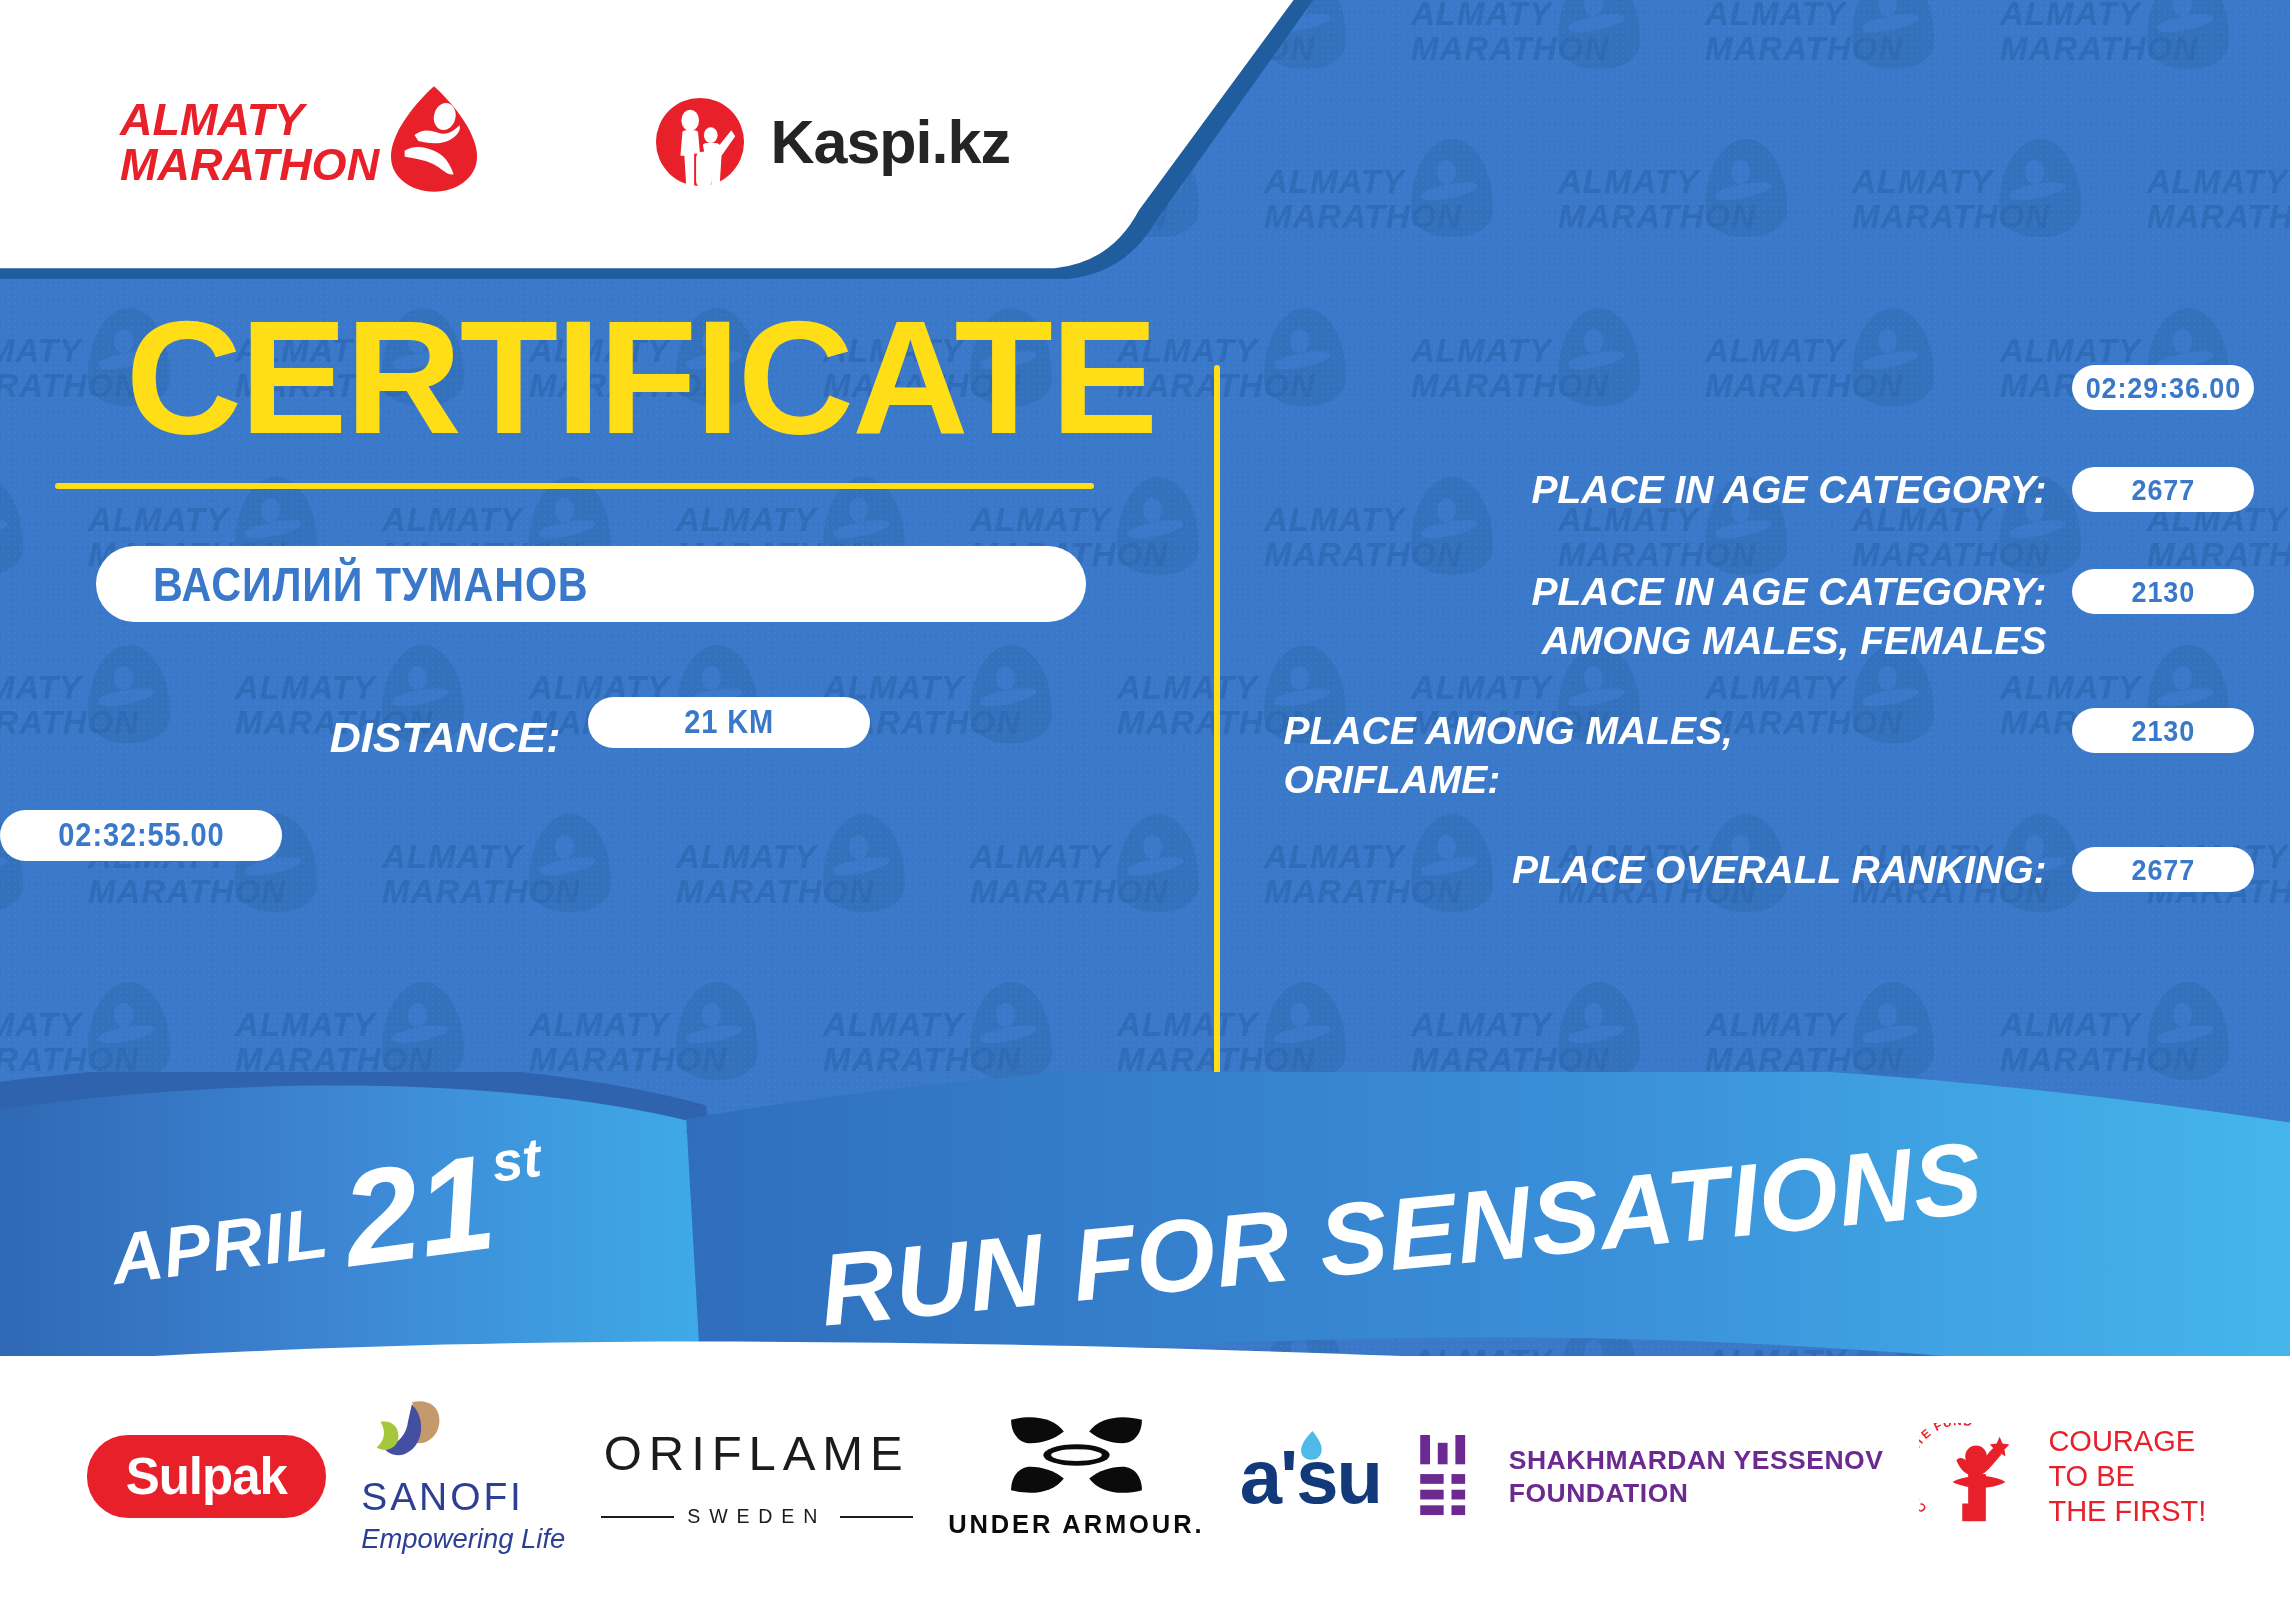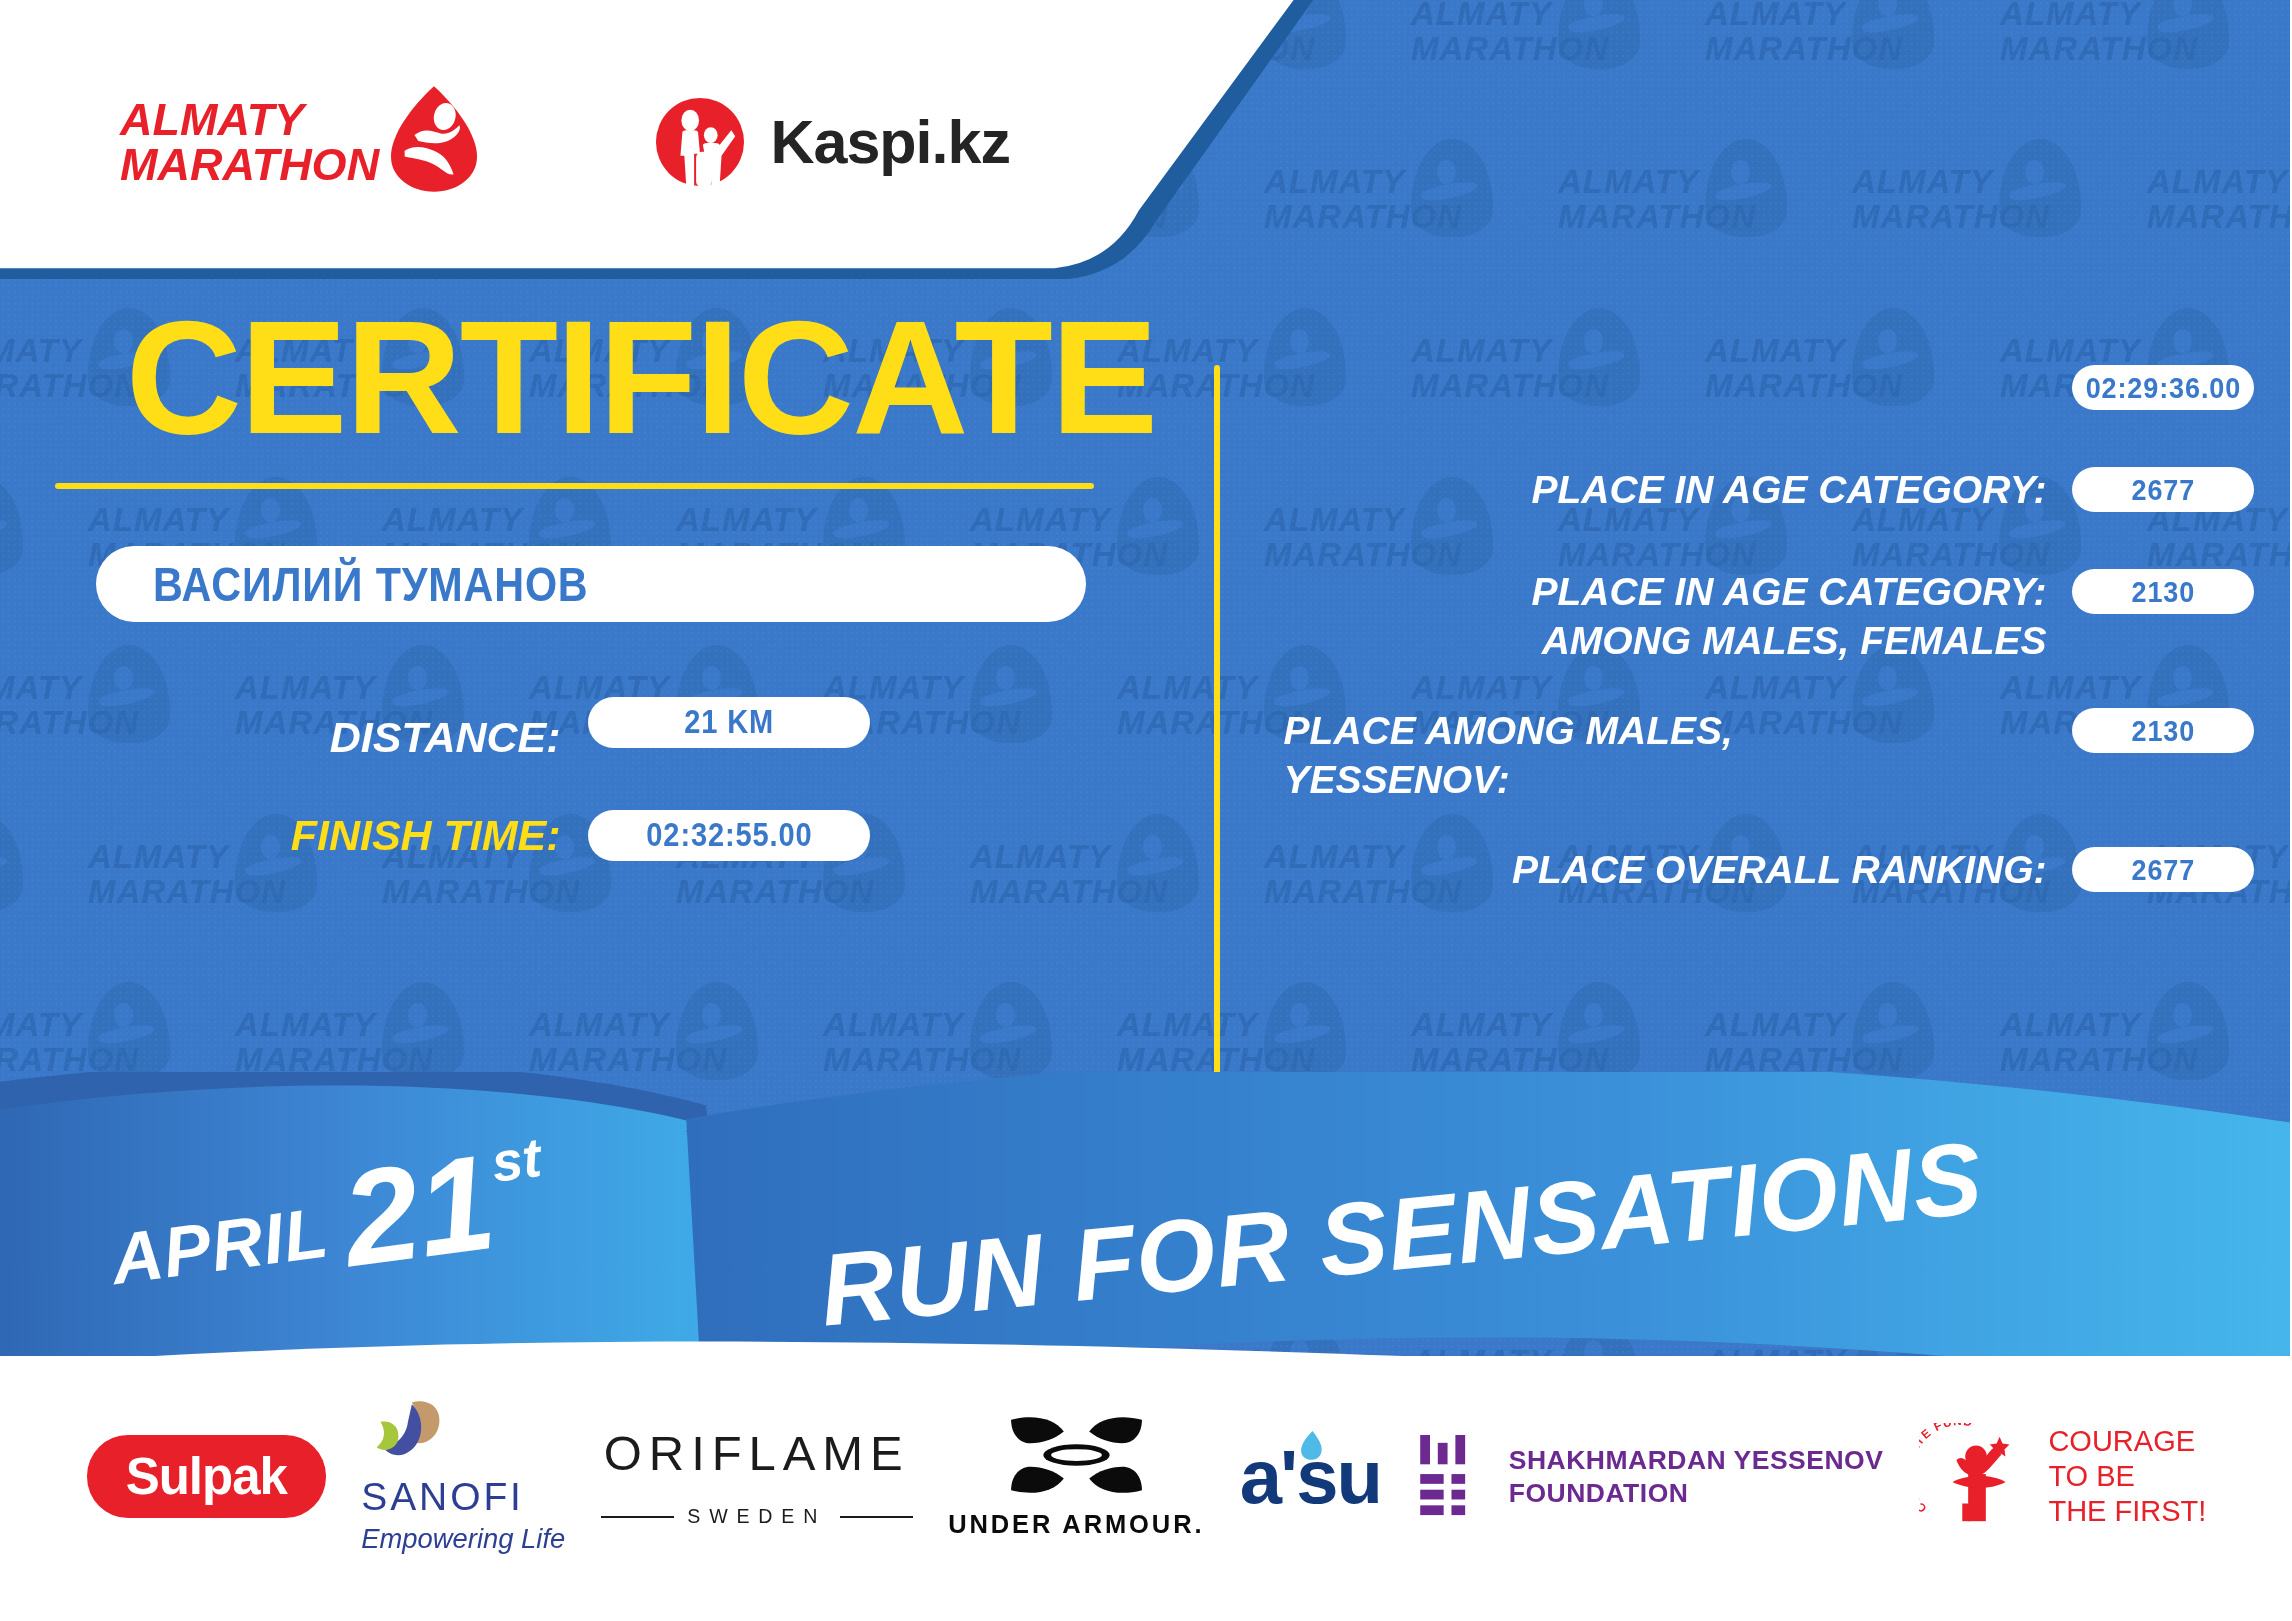--- a/index.html
+++ b/index.html
@@ -838,21 +838,20 @@
     </div>
 
     <div class="left-rows">
       <div class="left-row">
         <div class="left-label white">DISTANCE:</div>
         <div class="value-pill pill-w-left">
           <span>21 KM</span>
         </div>
       </div>
       <div class="left-row">
-        <div class="left-label yellow">FINISH TIME:</div>
         <div class="value-pill pill-w-left">
           <span>02:32:55.00</span>
         </div>
       </div>
     </div>
   </div>
 
   <div class="divider"></div>
 
   <div class="right-col">
@@ -873,21 +872,21 @@
     <div class="r-row">
       <div class="r-label">PLACE IN AGE CATEGORY:
 AMONG MALES, FEMALES</div>
       <div class="r-pill">
         <span>2130</span>
       </div>
     </div>
 
     <div class="r-row">
       <div class="r-label left-align">PLACE AMONG MALES,
-YESSENOV:</div>
+ORIFLAME:</div>
       <div class="r-pill">
         <span>2130</span>
       </div>
     </div>
 
     <div class="r-row">
       <div class="r-label">PLACE OVERALL RANKING:</div>
       <div class="r-pill">
         <span>2677</span>
       </div>

